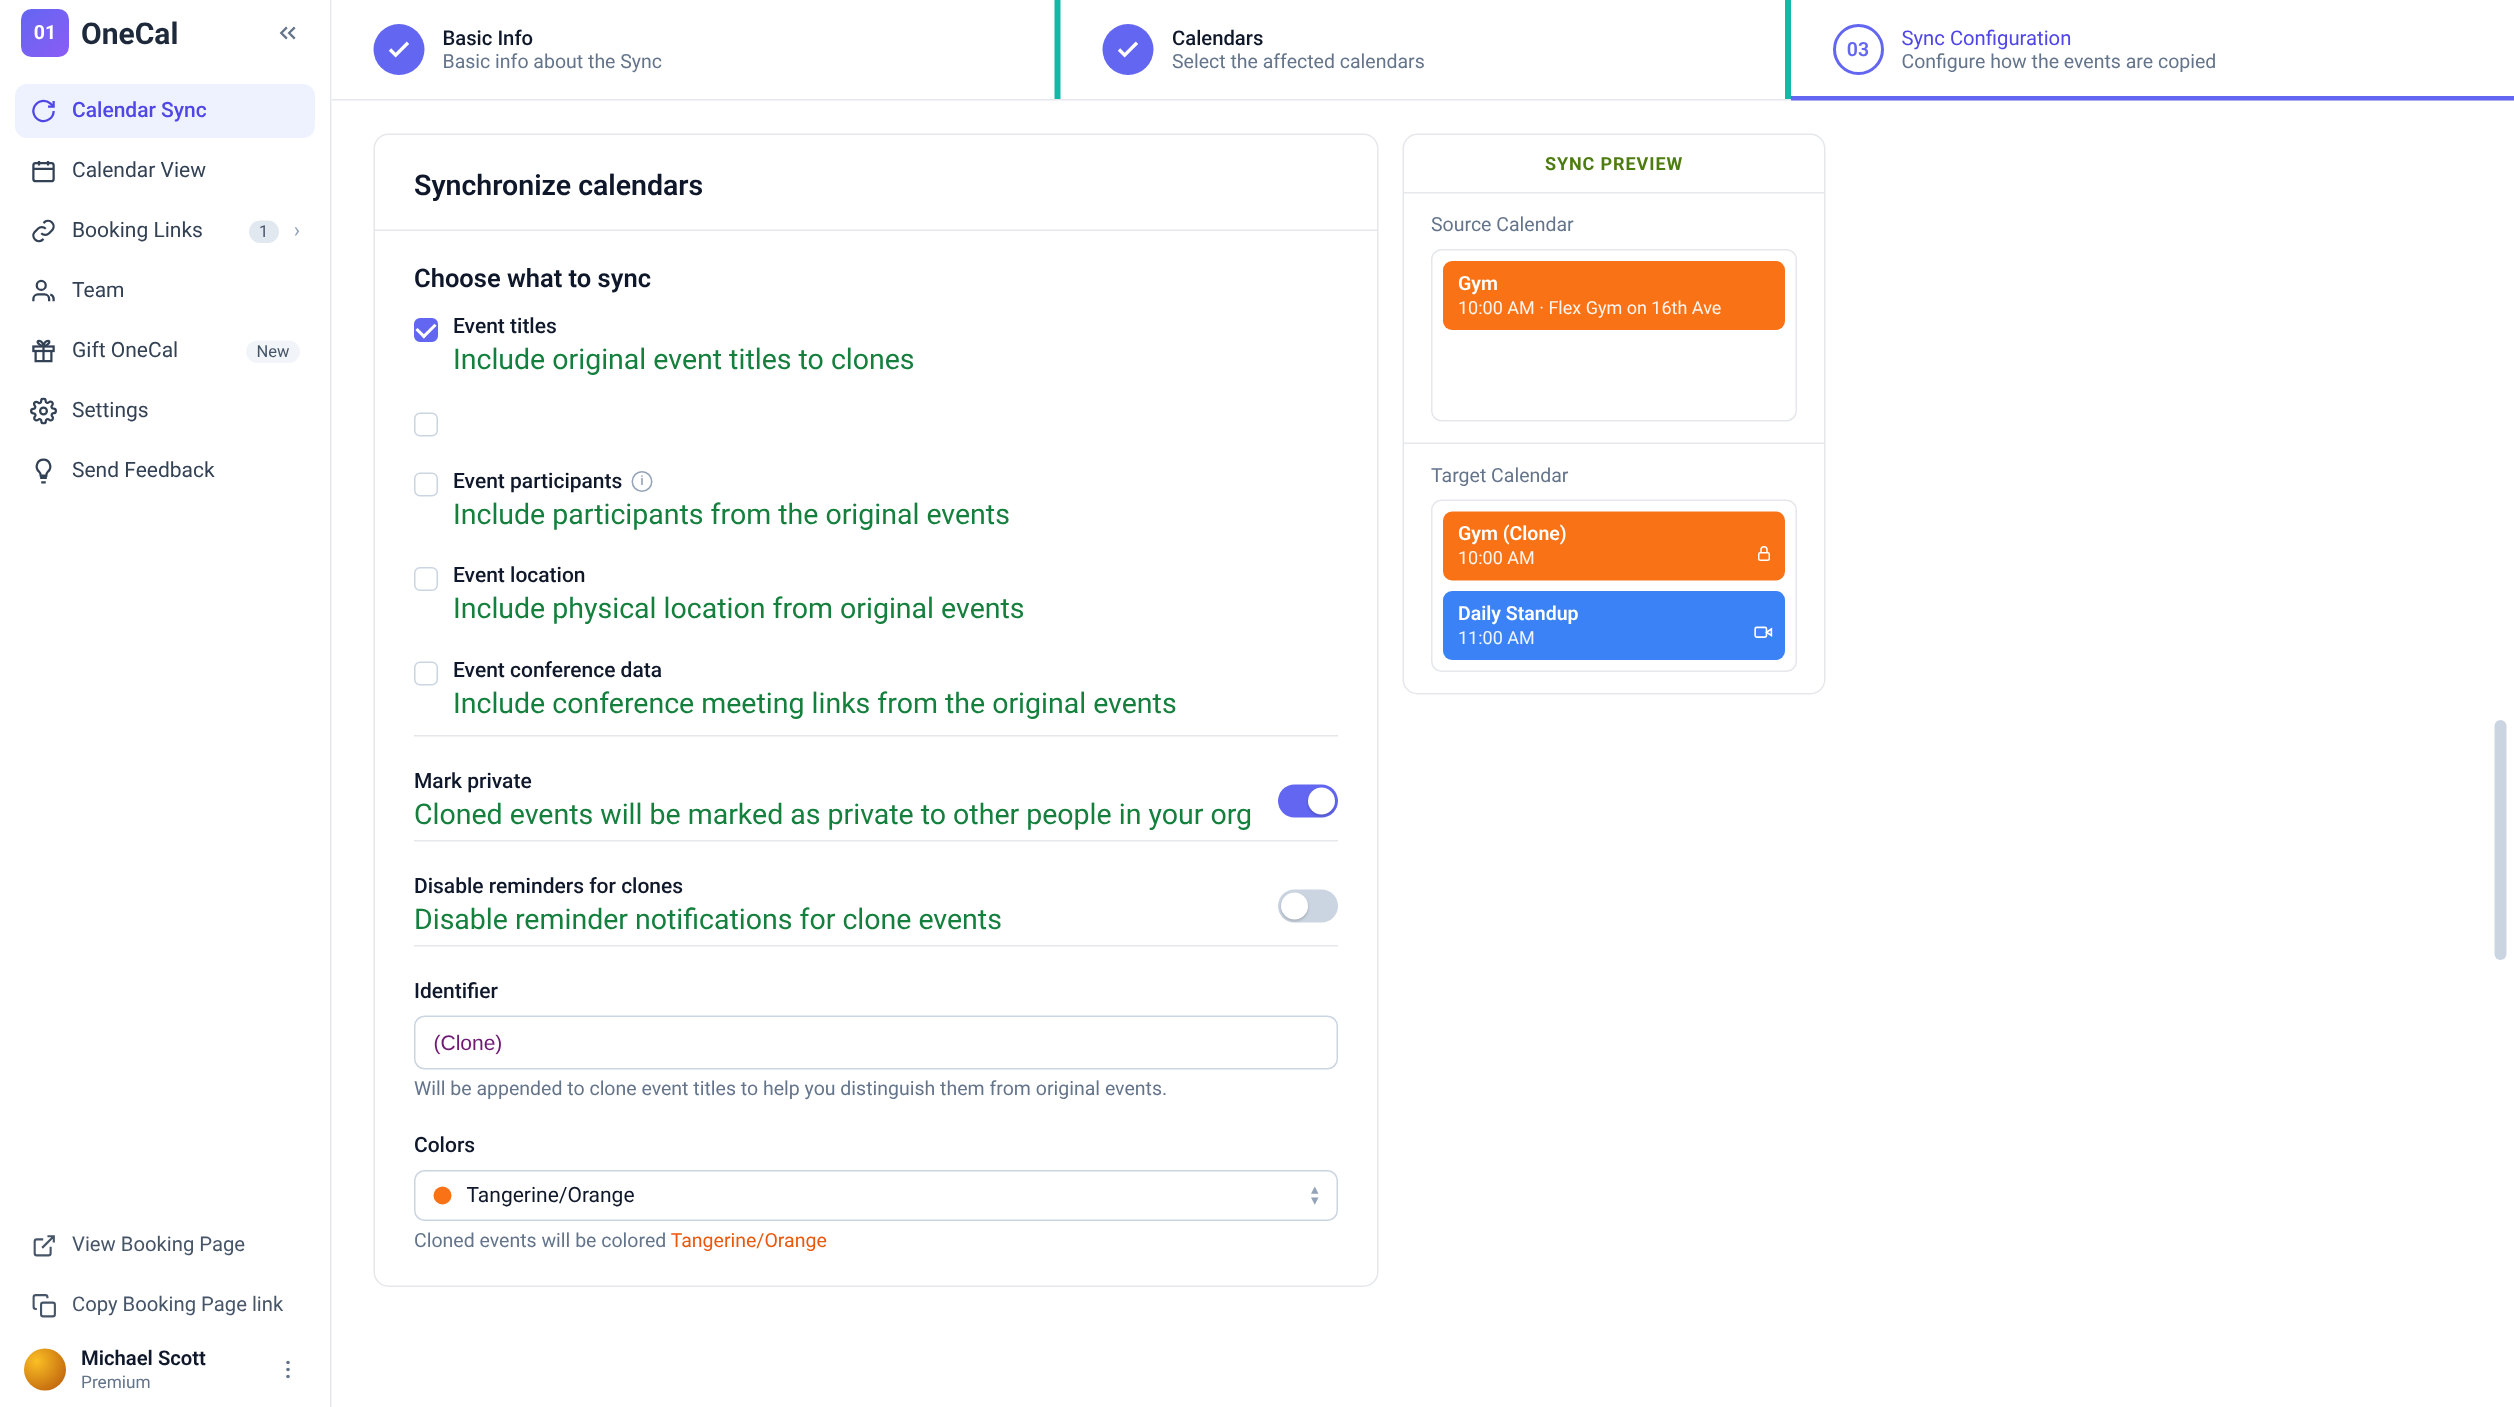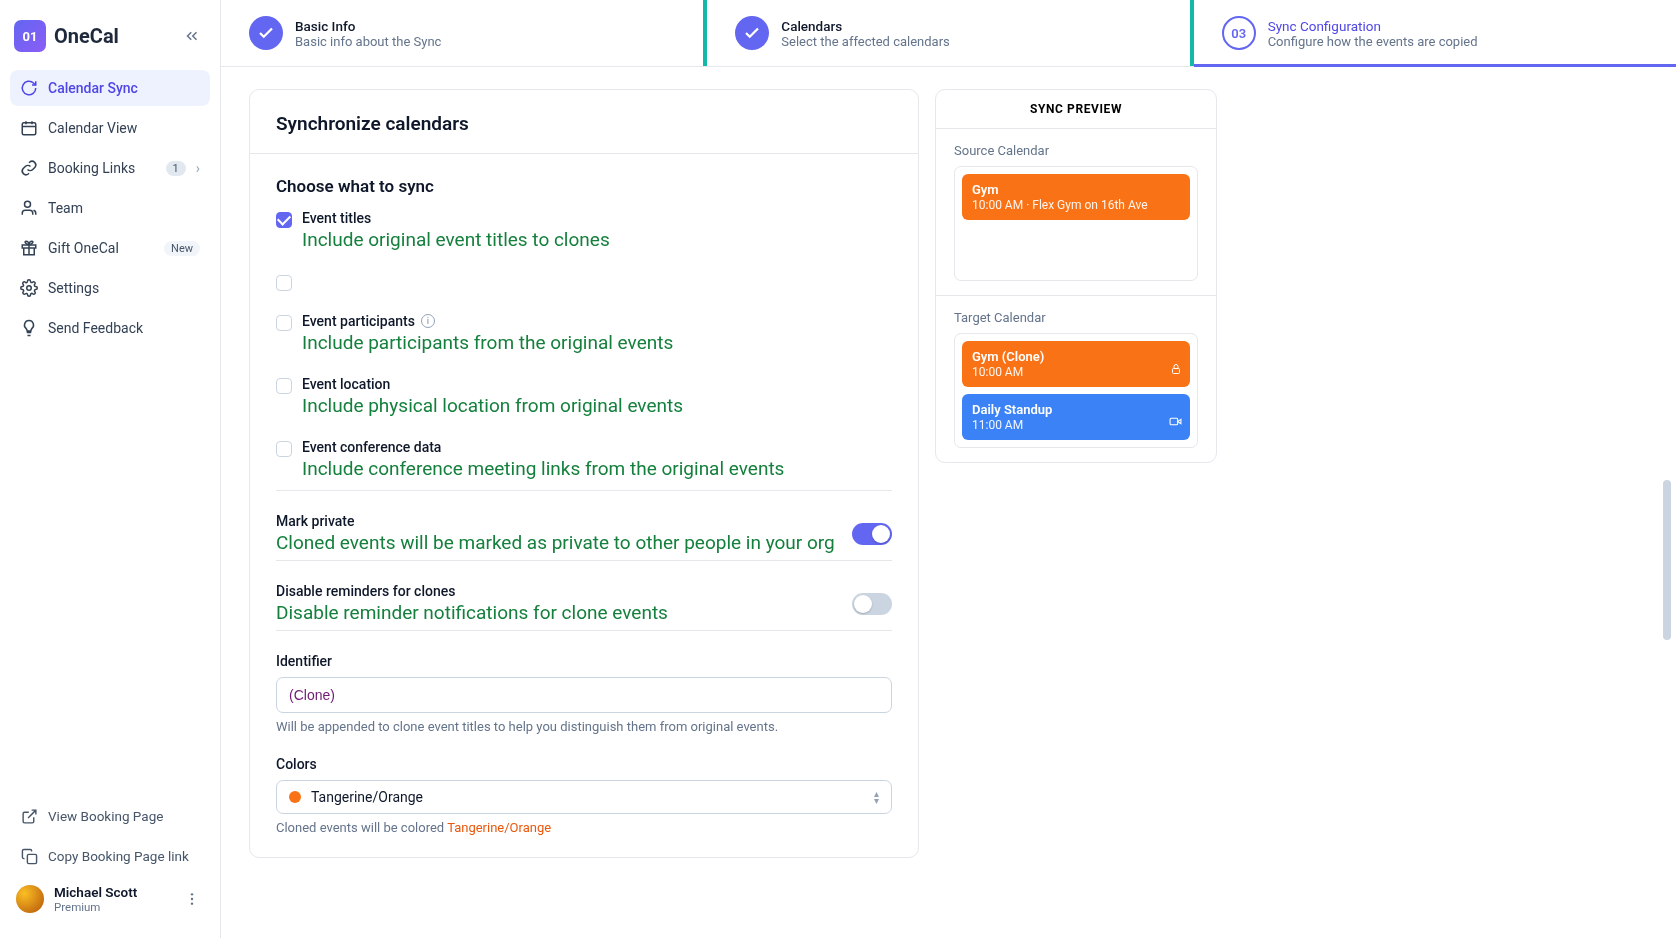--- a/index.html
+++ b/index.html
@@ -1,20 +1,20 @@
 <!DOCTYPE html>
 <html><head>
   <meta charset="utf-8">
   <style>
     * { box-sizing: border-box; margin: 0; padding: 0; }
     html, body { height: 100%; font-family: -apple-system, BlinkMacSystemFont, 'Segoe UI', Roboto, sans-serif; }
     body { display: flex; background: #ffffff; color: #0f172a; overflow: hidden; }
 
     
-    .sidebar { width: 221px; background: #ffffff; border-right: 1px solid #e5e7eb; display: flex; flex-direction: column; padding: 20px 10px; }
+    .sidebar { width: 221px; background: #ffffff; border-right: 1px solid #e5e7eb; display: flex; flex-direction: column; padding: 6px 10px; }
     .logo-row { display: flex; align-items: center; justify-content: space-between; margin-bottom: 18px; padding: 0 4px; }
     .logo { display: flex; align-items: center; gap: 8px; }
     .logo-mark { width: 32px; height: 32px; background: linear-gradient(135deg,#6366f1,#8b5cf6); border-radius: 7px; color:#fff; display:flex; align-items:center; justify-content:center; font-weight:700; font-size:13px; }
     .logo-text { font-weight: 700; font-size: 20px; color: #1e293b; }
     .collapse-btn { width: 28px; height: 28px; display:flex; align-items:center; justify-content:center; color:#64748b; cursor:pointer; border-radius:6px; }
 
     .nav { display: flex; flex-direction: column; gap: 4px; }
     .nav-item { display: flex; align-items: center; gap: 10px; padding: 9px 10px; border-radius: 8px; color: #334155; font-size: 14px; cursor: pointer; position: relative; }
     .nav-item.active { background: #eef2ff; color: #4f46e5; font-weight: 500; }
     .nav-item .icon { width: 18px; height: 18px; display: inline-flex; align-items:center; justify-content:center; flex-shrink:0; }
@@ -76,21 +76,21 @@
     .helper-text { font-size:13px; color:#64748b; margin-top:6px; }
     .helper-text .accent { color:#ea580c; }
 
     .select-wrap { width:100%; border:1px solid #cbd5e1; border-radius:7px; padding:8px 12px; display:flex; align-items:center; gap:10px; cursor:pointer; }
     .color-dot { width:12px; height:12px; border-radius:50%; background:#f97316; }
     .select-label { flex:1; font-size:14px; }
     .select-caret { color:#94a3b8; font-size:10px; display:inline-flex; flex-direction:column; line-height:7px; }
 
     
     .preview-card { flex: 0 0 282px; border:1px solid #e5e7eb; border-radius:10px; background:#fff; }
-    .preview-header { font-size:12px; font-weight:700; letter-spacing:0.6px; color:#000000; text-align:center; padding:12px 0; border-bottom:1px solid #e5e7eb; }
+    .preview-header { font-size:12px; font-weight:700; letter-spacing:0.6px; color:#4d7c0f; text-align:center; padding:12px 0; border-bottom:1px solid #e5e7eb; }
     .preview-section { padding: 14px 18px; }
     .preview-section + .preview-section { border-top:1px solid #e5e7eb; }
     .preview-section-title { font-size:13px; color:#64748b; margin-bottom: 8px; }
     .cal-frame { border:1px solid #e5e7eb; border-radius:7px; padding:7px; display:flex; flex-direction:column; gap:7px; }
     .event-card { border-radius:6px; padding:8px 10px; color:#fff; position:relative; }
     .event-card.orange { background:#f97316; }
     .event-card.blue { background:#3b82f6; }
     .event-title { font-size:13px; font-weight:600; }
     .event-time { font-size:12px; opacity:0.92; margin-top:1px; }
     .event-lock { position:absolute; right:8px; bottom:8px; }

